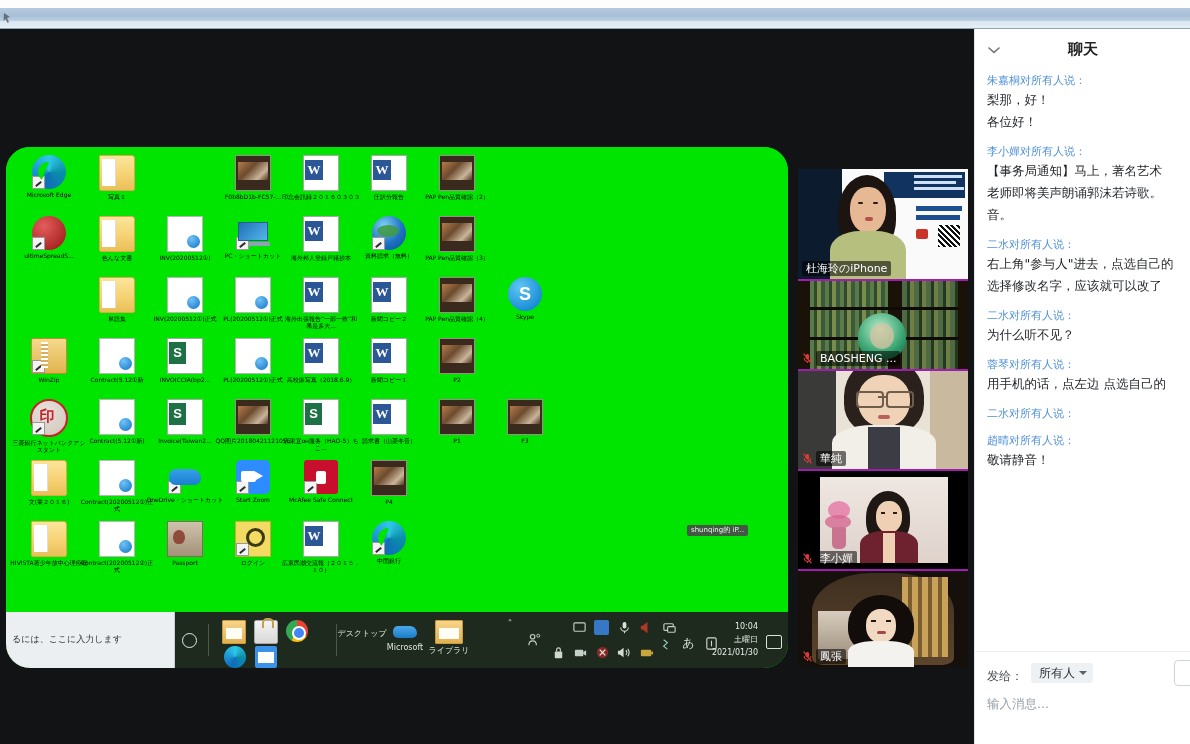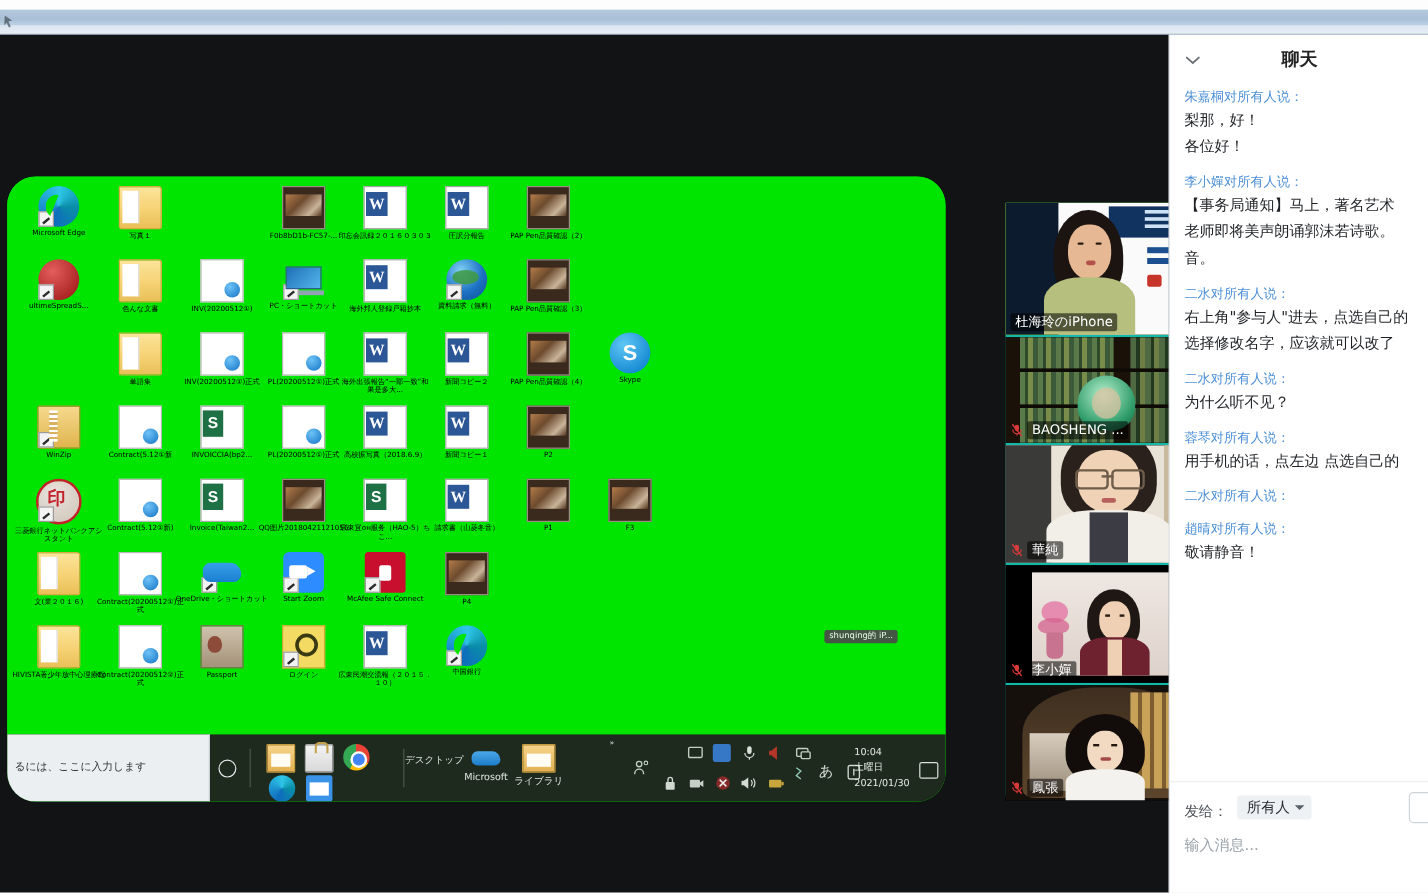--- a/index.html
+++ b/index.html
@@ -99,25 +99,25 @@
   .a-chrome:after{content:"";position:absolute;left:6px;top:6px;width:10px;height:10px;border-radius:50%;background:#4285f4;border:2px solid #fff;}
   .a-edge{border-radius:50%;background:conic-gradient(from 200deg,#0f6cbd,#2ec7e8 45%,#0a8ea8 70%,#0f6cbd);}
   .a-mail{background:#3a93e8;border-radius:2px;}
   .a-mail:after{content:"";position:absolute;left:3px;top:6px;right:3px;bottom:5px;background:#fff;}
   .tb-quick{position:absolute;color:#dfe6df;font-size:8px;font-family:"DejaVu Sans",sans-serif;text-align:center;}
   .tb-quick .qi{display:block;width:26px;height:22px;margin:0 auto 1px auto;position:relative;}
   .q-onedrive:after{content:"";position:absolute;left:1px;top:6px;width:24px;height:12px;border-radius:7px 10px 7px 7px;background:linear-gradient(to bottom,#4aa8e8,#1d7cc9);}
   .q-folder{background:linear-gradient(to bottom,#f6d48a,#e2b152);border:1px solid #c79a3c;border-radius:1px;}
   .q-folder:after{content:"";position:absolute;left:3px;top:7px;right:3px;bottom:4px;background:#fffdf4;}
   .tray-ico{position:absolute;width:15px;height:15px;opacity:.92;}
-  .tb-clock{position:absolute;right:30px;top:8px;text-align:left;color:#e6ece6;font-size:8px;line-height:13px;font-family:"DejaVu Sans",sans-serif;}
+  .tb-clock{position:absolute;right:30px;top:8px;text-align:right;color:#e6ece6;font-size:8px;line-height:13px;font-family:"DejaVu Sans",sans-serif;}
   .tb-notify{position:absolute;right:6px;top:23px;width:14px;height:12px;border:1.3px solid #dbe2db;border-radius:2px;}
 
   
-  .filmstrip{position:absolute;left:838px;top:140px;width:170px;height:494px;background:#14b8a6;text-align:right;}
+  .filmstrip{position:absolute;left:798px;top:140px;width:170px;height:494px;background:#a21caf;text-align:right;}
   .thumb{position:absolute;left:0;width:170px;overflow:hidden;background:#000;}
   .thumb .bg{position:absolute;inset:0;}
   .thumb .name{
     position:absolute;left:4px;bottom:3px;max-width:150px;
     background:rgba(0,0,0,.55);color:#fff;font-size:11px;line-height:15px;
     padding:0 4px;border-radius:2px;white-space:nowrap;overflow:hidden;
     font-family:"DejaVu Sans",sans-serif;
   }
   .thumb .mic{position:absolute;left:5px;bottom:5px;width:9px;height:11px;}
   .thumb.active{outline:2px solid #a6e22e;outline-offset:-2px;}

